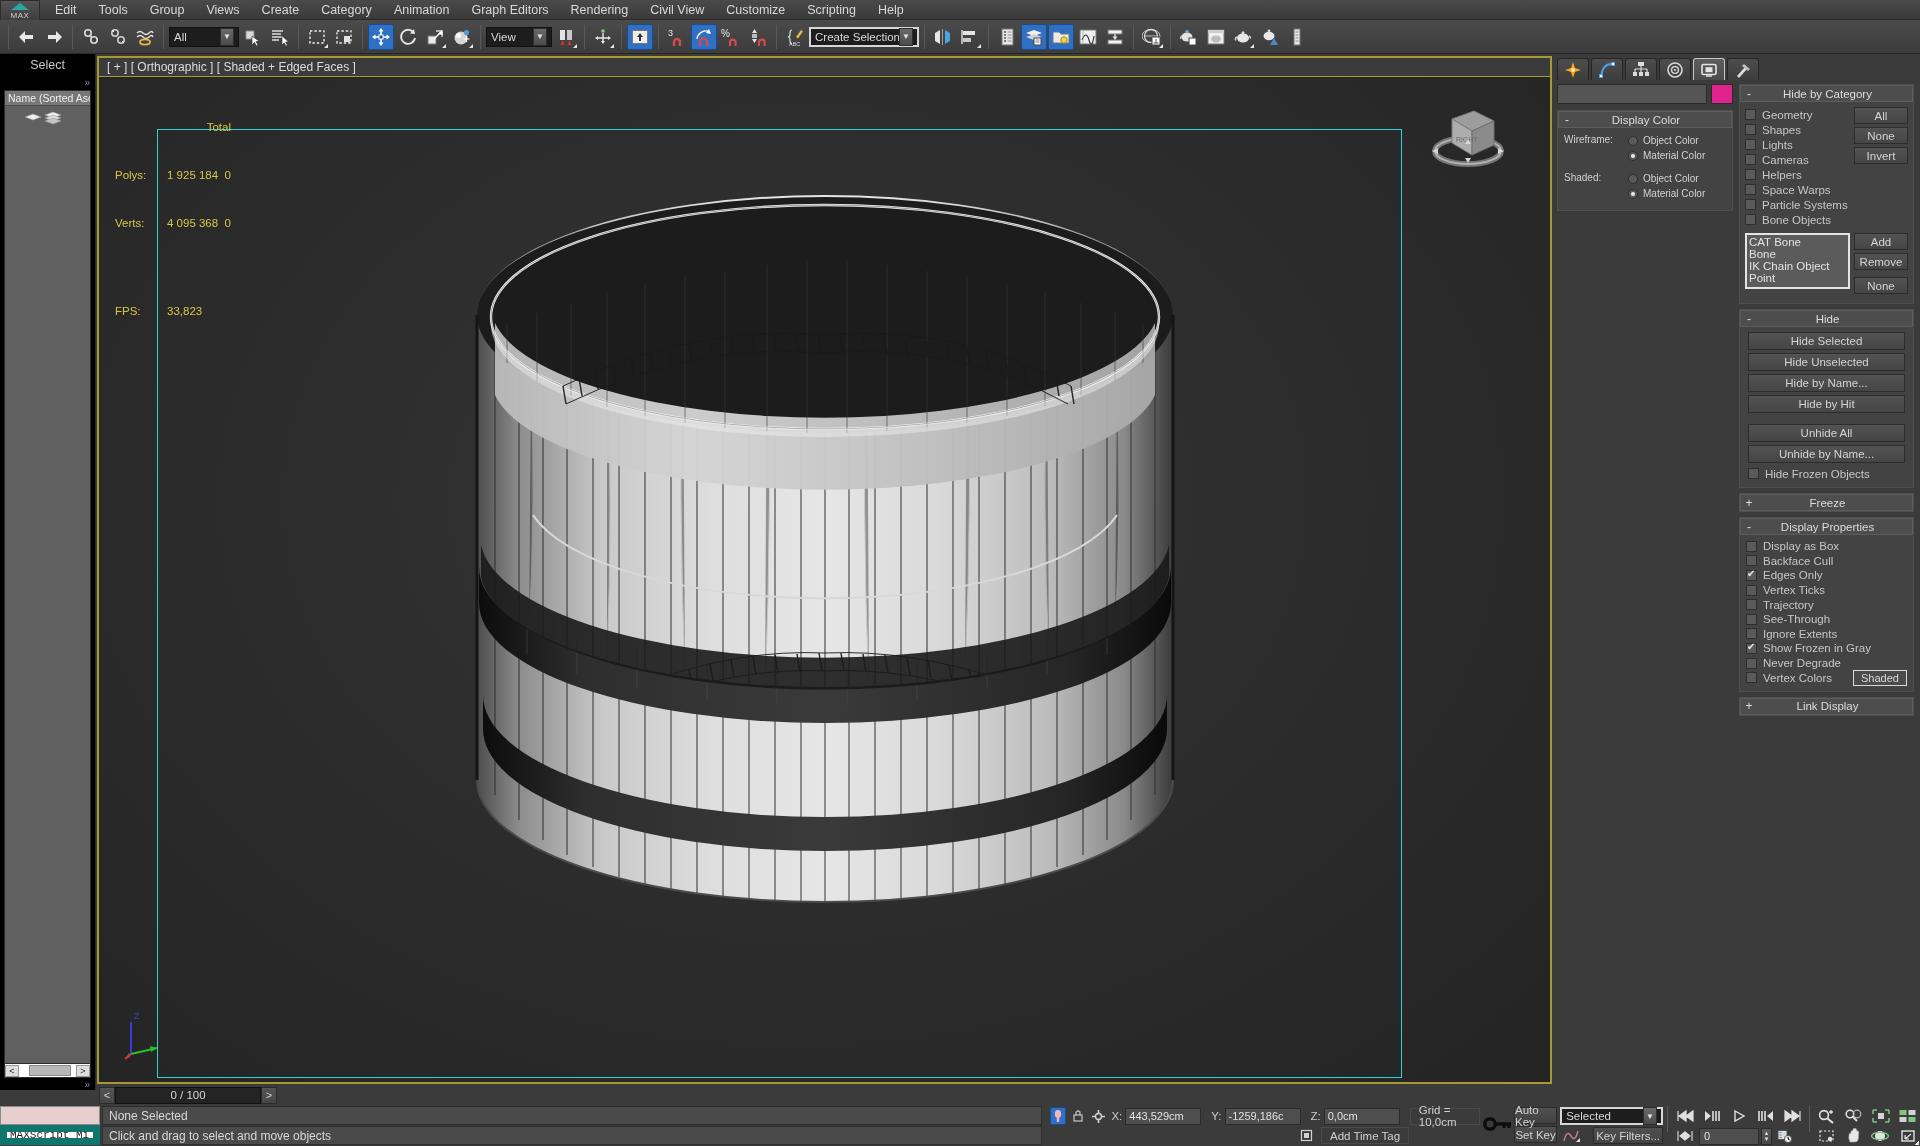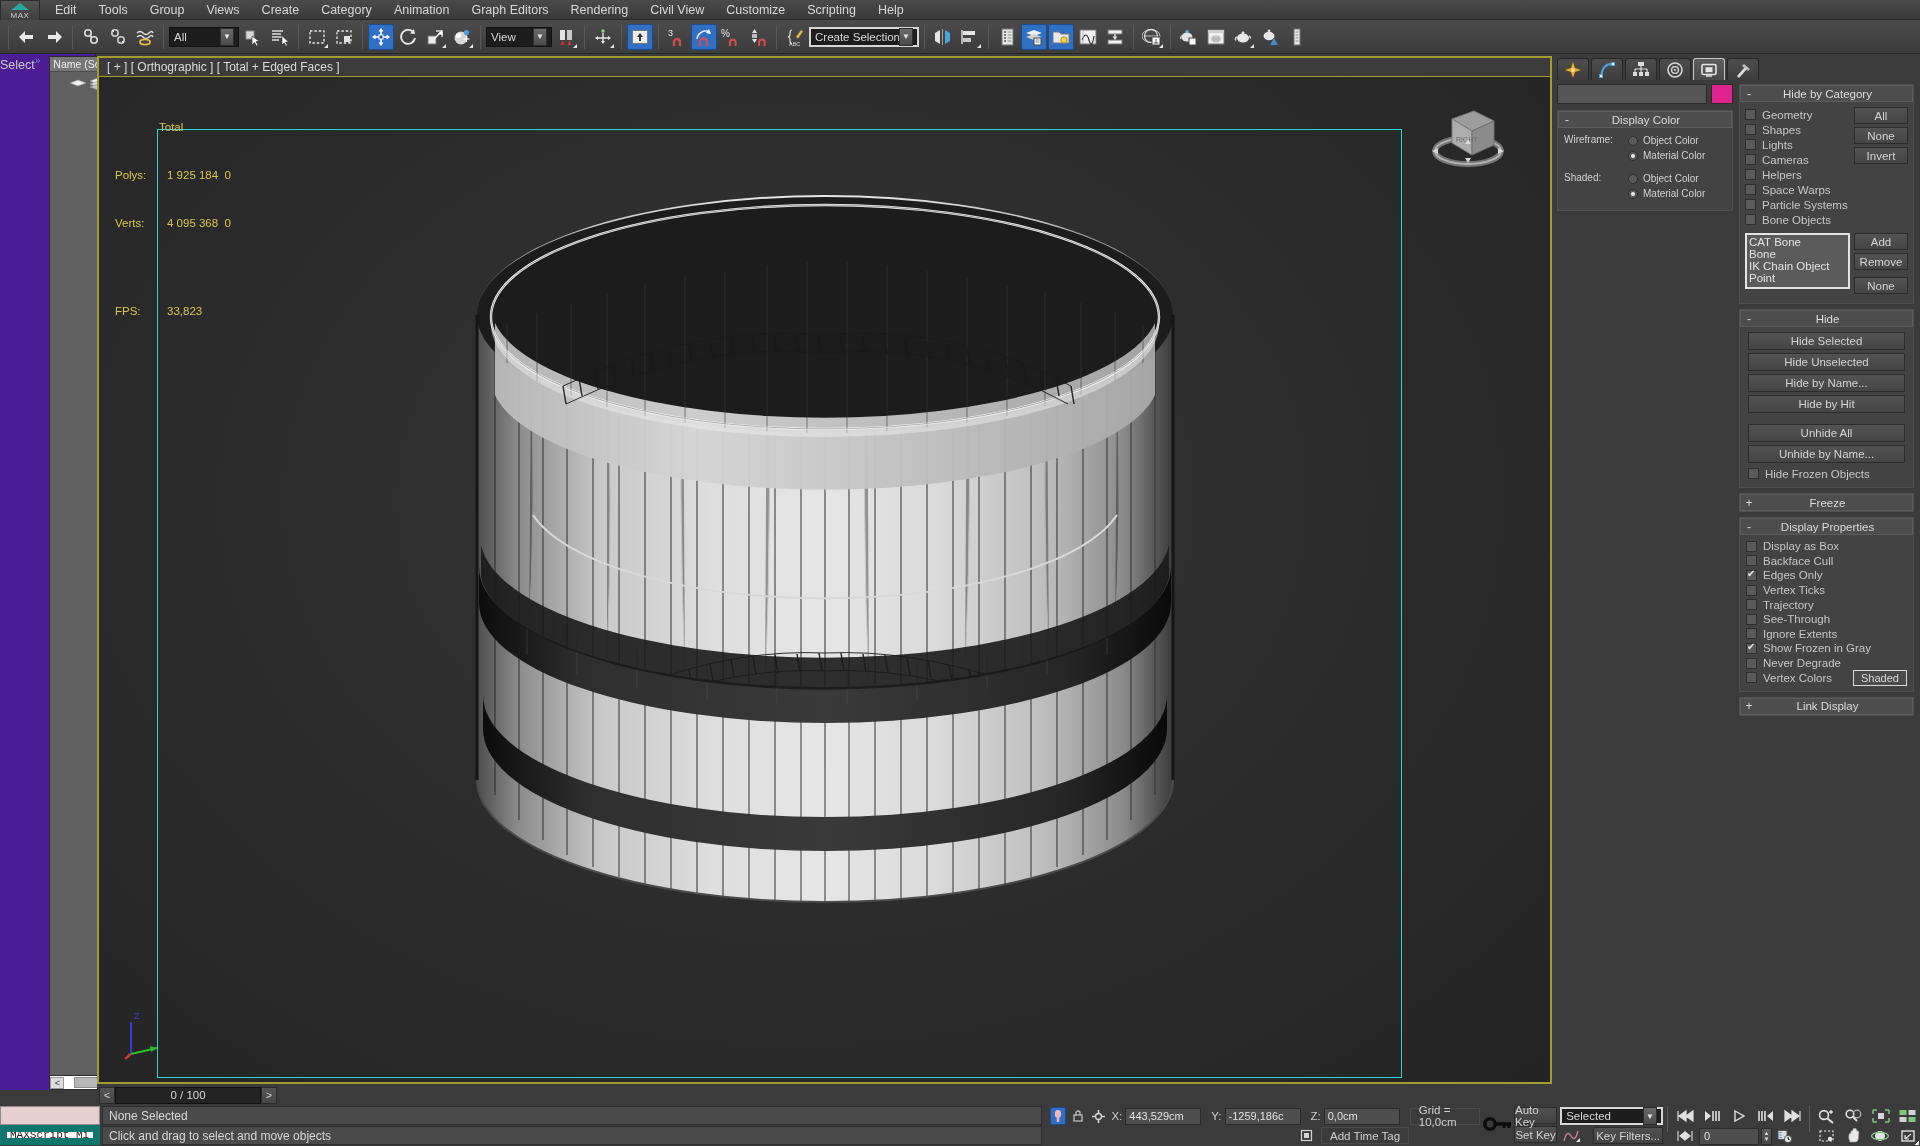--- a/index.html
+++ b/index.html
@@ -48,22 +48,22 @@
     display:flex;align-items:center; padding:0 4px; font-size:11.5px; position:relative;
   }
   .combo .cv{ flex:1; overflow:hidden; white-space:nowrap;}
   .combo .carr{ width:14px;height:18px;display:flex;align-items:center;justify-content:center;
     background:linear-gradient(#6a6a6a,#4a4a4a); border:1px solid #2e2e2e; font-size:8px;color:#e5e5e5;}
   .icn { width:20px;height:20px; display:block; }
 
   
   .leftpanel{
     position:absolute; left:0; top:54px; width:96px; height:1036px;
-    background:#4c1d95; border-right:1px solid #2a2a2a;
-    display:flex; flex-direction:row;
+    background:#000000; border-right:1px solid #2a2a2a;
+    display:flex; flex-direction:column;
   }
   .le-title{ height:22px; display:flex;align-items:center;justify-content:center;
     font-size:12.5px;color:#c9c9c9;}
   .le-chev{ height:12px; display:flex; align-items:center; justify-content:flex-end; padding-right:6px;
     color:#7d87c8; font-size:10px; letter-spacing:-1px;}
   .le-body{ margin:2px 4px 0 4px; flex:1; background:#606060; border:1px solid #2c2c2c; display:flex;flex-direction:column;}
   .le-colhdr{ height:15px; background:#777; border-bottom:1px solid #4c4c4c;
     font-size:10.5px; color:#efefef; display:flex;align-items:center;padding-left:3px; white-space:nowrap; overflow:hidden;}
   .le-rows{ flex:1; padding:3px 0 0 18px; }
   .le-scroll{ height:14px;background:#fff;border-top:1px solid #2c2c2c;display:flex;align-items:center;}
@@ -498,21 +498,21 @@
       <div class="le-scroll">
         <span class="ar">&lt;</span>
         <span class="thumb"></span>
         <span class="ar" style="margin-left:auto;">&gt;</span>
       </div>
     </div>
     <div class="le-bchev">»</div>
   </div>
 
   <div class="vpwrap">
-    <div class="vplabel">[ + ] [ Orthographic ] [ Total + Edged Faces ]</div>
+    <div class="vplabel">[ + ] [ Orthographic ] [ Shaded + Edged Faces ]</div>
     <div class="vpcanvas">
 
       <div class="gizmo-h"></div>
       <div class="gizmo-v"></div>
       <div class="gizmo-h2"></div>
       <div class="gizmo-v2"></div>
 
       <svg class="barrel" viewBox="0 0 716 770">
         <defs>
           <linearGradient id="wood" x1="0" y1="0" x2="1" y2="0">
@@ -679,21 +679,21 @@
 
         <g>
           <path d="M10 585 A348 122 0 0 0 706 585" fill="none" stroke="#4a4a4a" stroke-width="2"></path>
         </g>
 
         <path d="M10 120 L10 585" stroke="#151515" stroke-width="3" fill="none"></path>
         <path d="M706 120 L706 585" stroke="#151515" stroke-width="3" fill="none"></path>
       </svg>
 
       <div class="stats">
-        <div style="margin-left:44px;">Total</div>
+        <div style="text-align:right;">Total</div>
         <div><span class="lbl">Polys:</span><span>1 925 184  0</span></div>
         <div><span class="lbl">Verts:</span><span>4 095 368  0</span></div>
         <div style="height:8px;"></div>
         <div><span class="lbl">FPS:</span><span>33,823</span></div>
       </div>
 
       <svg class="viewcube" viewBox="0 0 84 84">
         <ellipse cx="42" cy="52" rx="33" ry="13" fill="none" stroke="#8e8e8e" stroke-width="6" opacity=".75"></ellipse>
         <ellipse cx="42" cy="52" rx="33" ry="13" fill="none" stroke="#b9b9b9" stroke-width="2" opacity=".9"></ellipse>
         <path d="M26 20 L48 12 L68 22 L46 32 Z" fill="#9d9d9d" stroke="#7c7c7c"></path>

